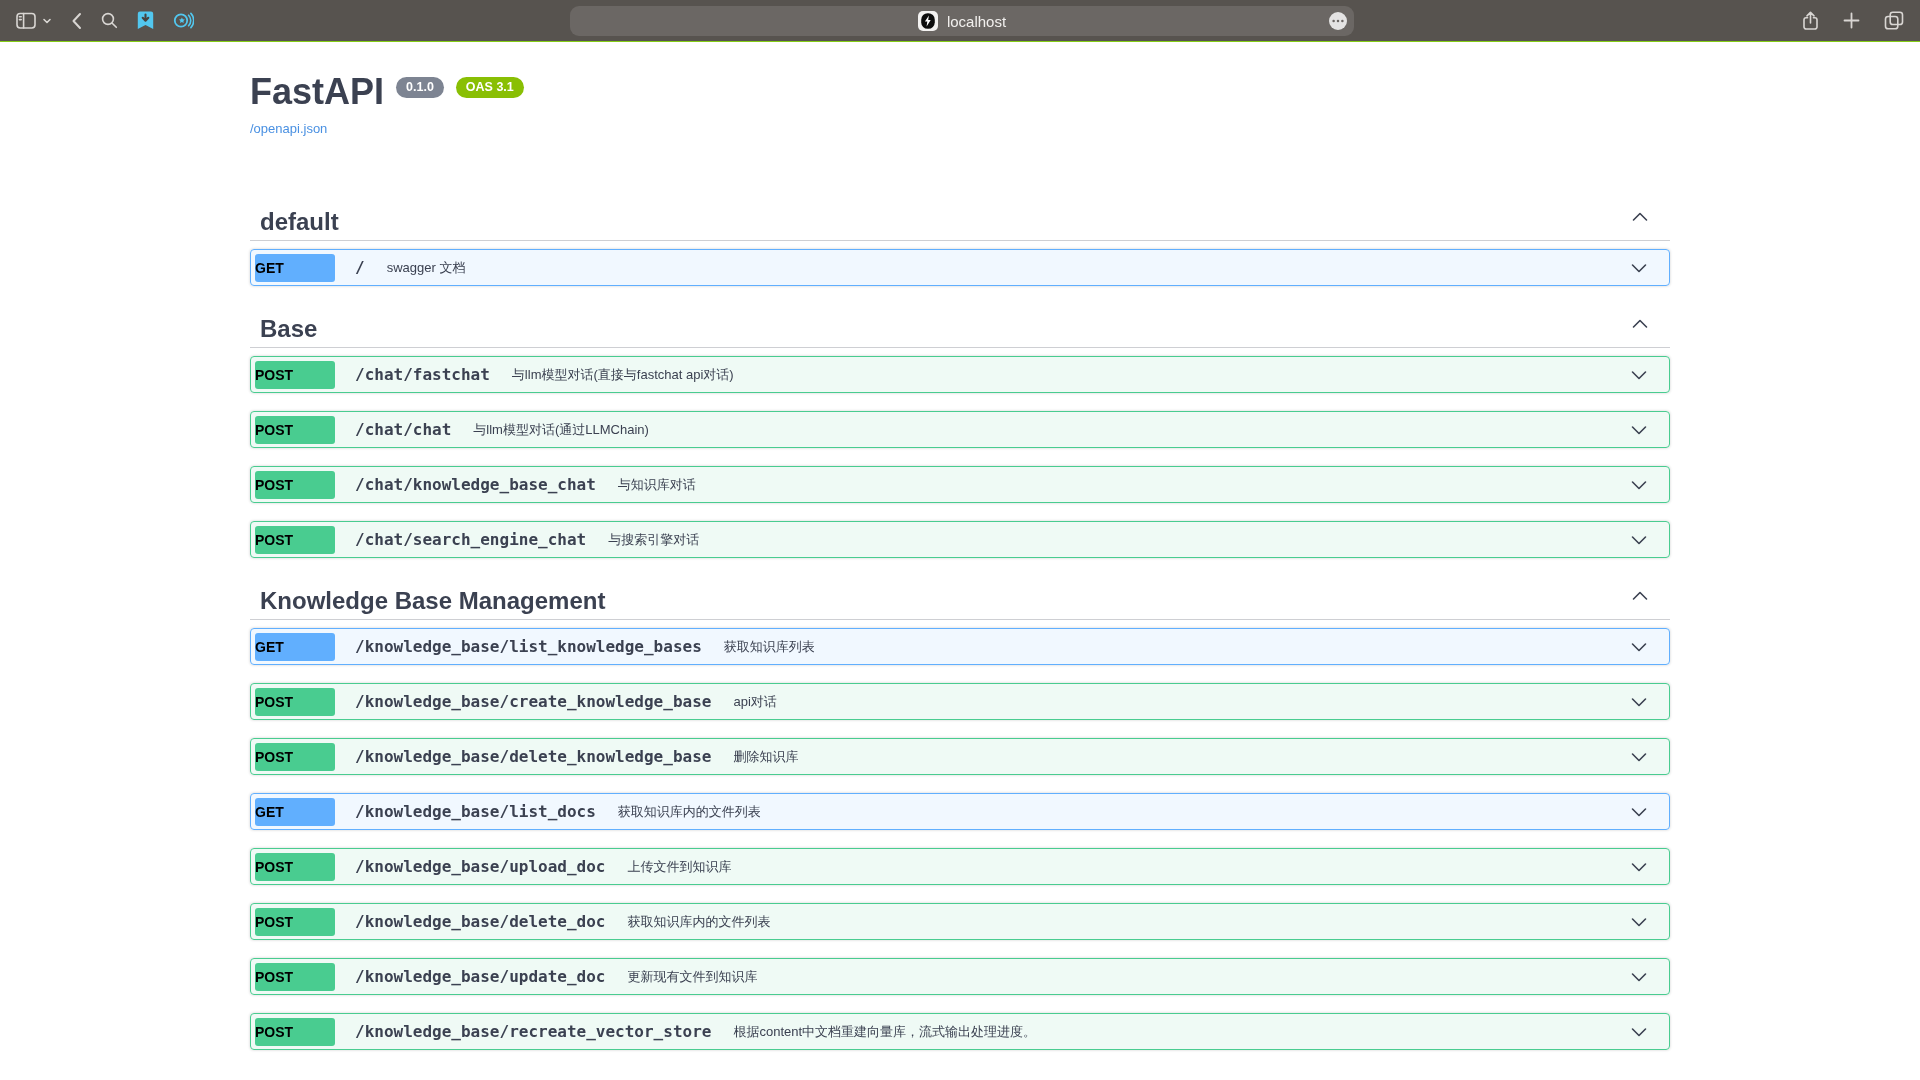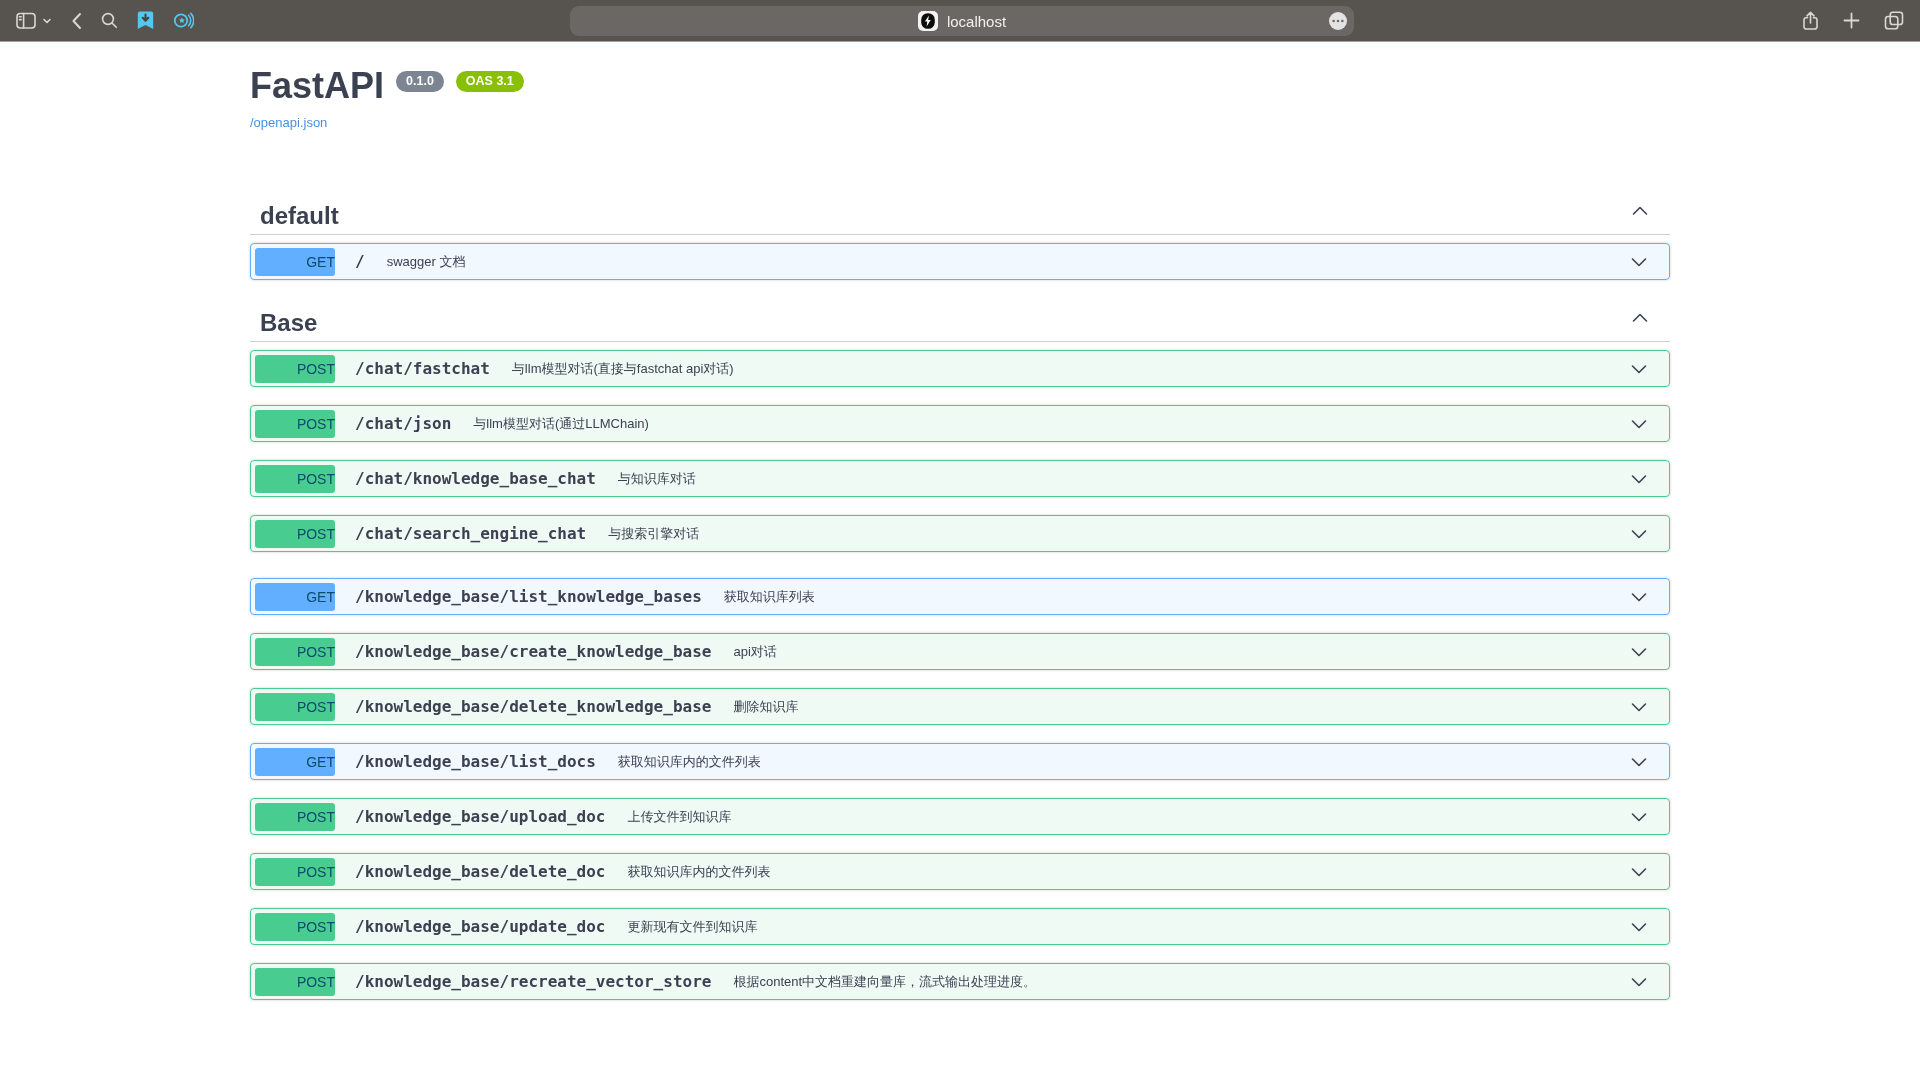--- a/index.html
+++ b/index.html
@@ -34,21 +34,21 @@
     display: flex; align-items: center; justify-content: center;
   }
   .addressbar .site { display: flex; align-items: center; gap: 9px; }
   .addressbar .url-text { color: #f2f0ee; font-size: 15px; }
   .addressbar .more-btn { position: absolute; right: 6px; top: 5px; }
 
   
   .page { height: 1038px; background: #fff; overflow: hidden; }
   .wrapper { width: 1460px; margin: 0 auto; padding: 0 20px; }
 
-  .info { margin-top: 22px; }
+  .info { margin-top: 28px; }
   .title-row { display: flex; align-items: flex-start; }
   .api-title {
     margin: 0; font-size: 36px; font-weight: bold;
     color: var(--heading, #3b4151); line-height: 43px;
   }
   .badge {
     display: inline-block; margin: 7px 0 0 12px;
     padding: 3px 10px 4px; border-radius: 12px;
     font-size: 12.5px; font-weight: bold; color: #fff;
   }
@@ -75,22 +75,22 @@
     height: 37px; display: flex; align-items: center;
     margin-bottom: 18px; padding: 0 20px 0 4px;
     border-radius: 4px; border: 1px solid;
     box-shadow: 0 0 3px rgba(0,0,0,.19);
     cursor: pointer;
   }
   .opblock.get  { background: rgba(97,175,254,.09);  border-color: var(--get, #61affe); }
   .opblock.post { background: rgba(73,204,144,.09); border-color: var(--post, #49cc90); }
   .method {
     min-width: 80px; height: 28px; line-height: 28px;
-    border-radius: 3px; text-align: right;
-    color: #0c4a6e; font-size: 14px; font-weight: normal;
+    border-radius: 3px; text-align: left;
+    color: #000000; font-size: 14px; font-weight: bold;
   }
   .method.get  { background: var(--get, #61affe); }
   .method.post { background: var(--post, #49cc90); }
   .op-path {
     margin-left: 20px;
     font-family: "DejaVu Sans Mono", monospace;
     font-size: 16px; font-weight: bold; color: #3b4151;
   }
   .op-summary { margin-left: 22px; font-size: 13px; color: #3b4151; }
   .op-chevron { margin-left: auto; display: flex; }
@@ -222,21 +222,21 @@
               <span class="op-path">/chat/fastchat</span>
               <span class="op-summary">与llm模型对话(直接与fastchat api对话)</span>
               <span class="op-chevron">
                 <svg width="20" height="20" viewBox="0 0 20 20" class="chev">
                   <path d="M3.5 7 L10 13.5 L16.5 7"></path>
                 </svg>
               </span>
             </div>
             <div class="opblock post">
               <span class="method post">POST</span>
-              <span class="op-path">/chat/json</span>
+              <span class="op-path">/chat/chat</span>
               <span class="op-summary">与llm模型对话(通过LLMChain)</span>
               <span class="op-chevron">
                 <svg width="20" height="20" viewBox="0 0 20 20" class="chev">
                   <path d="M3.5 7 L10 13.5 L16.5 7"></path>
                 </svg>
               </span>
             </div>
             <div class="opblock post">
               <span class="method post">POST</span>
               <span class="op-path">/chat/knowledge_base_chat</span>
@@ -253,20 +253,26 @@
               <span class="op-summary">与搜索引擎对话</span>
               <span class="op-chevron">
                 <svg width="20" height="20" viewBox="0 0 20 20" class="chev">
                   <path d="M3.5 7 L10 13.5 L16.5 7"></path>
                 </svg>
               </span>
             </div>
           </div>
         </div>
         <div class="tag-section">
+          <div class="tag-header">
+            <span class="tag-title">Knowledge Base Management</span>
+            <svg width="20" height="20" viewBox="0 0 20 20" class="chev">
+              <path d="M3.5 13 L10 6.5 L16.5 13"></path>
+            </svg>
+          </div>
           <div class="ops">
             <div class="opblock get">
               <span class="method get">GET</span>
               <span class="op-path">/knowledge_base/list_knowledge_bases</span>
               <span class="op-summary">获取知识库列表</span>
               <span class="op-chevron">
                 <svg width="20" height="20" viewBox="0 0 20 20" class="chev">
                   <path d="M3.5 7 L10 13.5 L16.5 7"></path>
                 </svg>
               </span>

